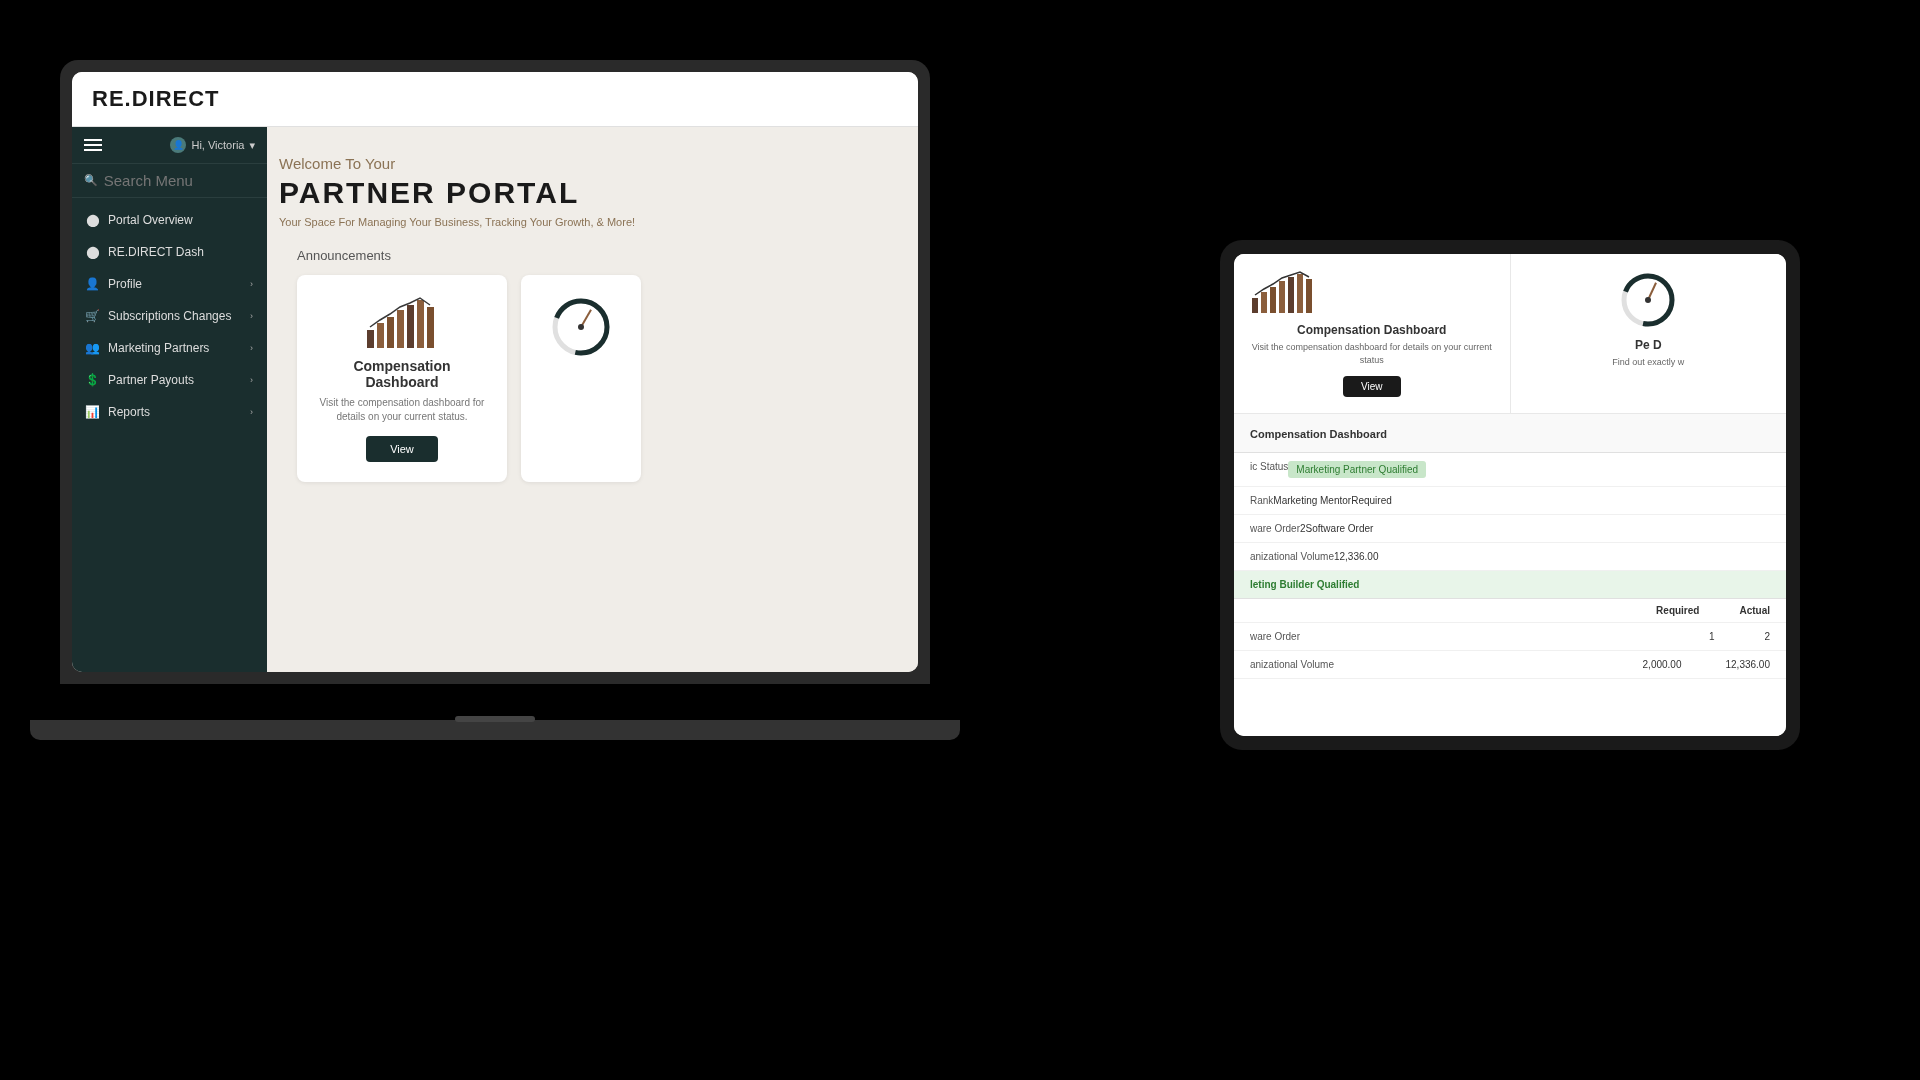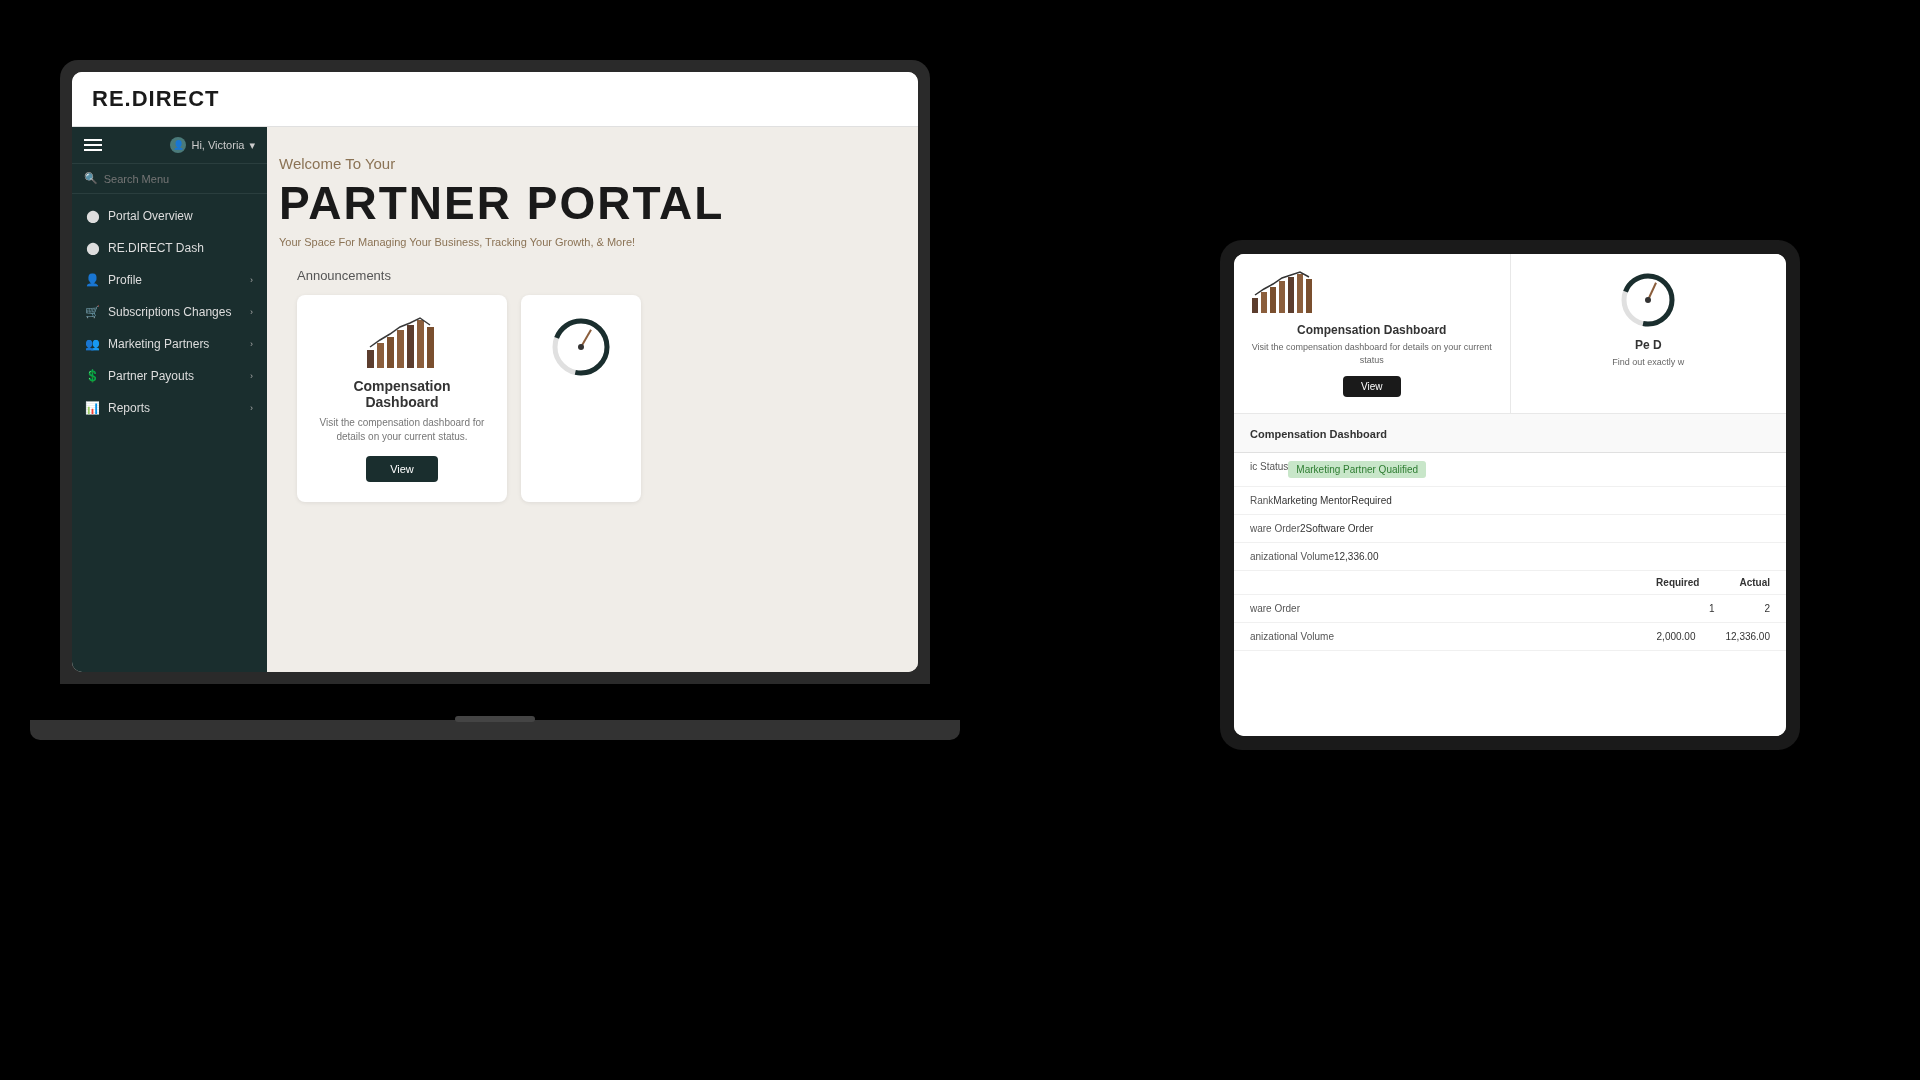--- a/index.html
+++ b/index.html
@@ -146,21 +146,21 @@
     .sidebar-search {
       padding: 8px 12px;
       border-bottom: 1px solid #2a3e3e;
     }
 
     .sidebar-search input {
       width: 100%;
       background: transparent;
       border: none;
       color: #aaa;
-      font-size: 11px;
+      font-size: 15px;
       outline: none;
     }
 
     .sidebar-search-wrap {
       display: flex;
       align-items: center;
       gap: 6px;
     }
 
     .search-icon-small {
@@ -214,21 +214,21 @@
     }
 
     .hero-welcome {
       font-size: 15px;
       color: #8b7355;
       font-weight: 400;
       margin-bottom: 4px;
     }
 
     .hero-title {
-      font-size: 46px;
+      font-size: 30px;
       font-weight: 900;
       color: #1a1a1a;
       letter-spacing: 2px;
       margin-bottom: 6px;
     }
 
     .hero-subtitle {
       font-size: 11px;
       color: #8b7355;
     }
@@ -625,37 +625,38 @@
             <span class="tablet-row-label">ware Order</span>
             <span class="tablet-row-value">2</span>
             <span class="tablet-row-value">Software Order</span>
           </div>
 
           <div class="tablet-row">
             <span class="tablet-row-label">anizational Volume</span>
             <span class="tablet-row-value">12,336.00</span>
           </div>
 
+          <div class="tablet-green-header">leting Builder Qualified</div>
 
           <div class="tablet-required-actual-row">
             <span>Required</span>
             <span>Actual</span>
           </div>
 
           <div class="tablet-row">
             <span class="tablet-row-label">ware Order</span>
             <span style="display:flex;gap:50px;margin-left:auto;">
               <span class="tablet-row-value">1</span>
               <span class="tablet-row-value">2</span>
             </span>
           </div>
 
           <div class="tablet-row">
             <span class="tablet-row-label">anizational Volume</span>
-            <span style="display:flex;gap:30px;margin-left:auto;">
+            <span style="display:flex;gap:44px;margin-left:auto;">
               <span class="tablet-row-value">2,000.00</span>
               <span class="tablet-row-value">12,336.00</span>
             </span>
           </div>
 
         </div>
 
       </div>
     </div>
   </div>

